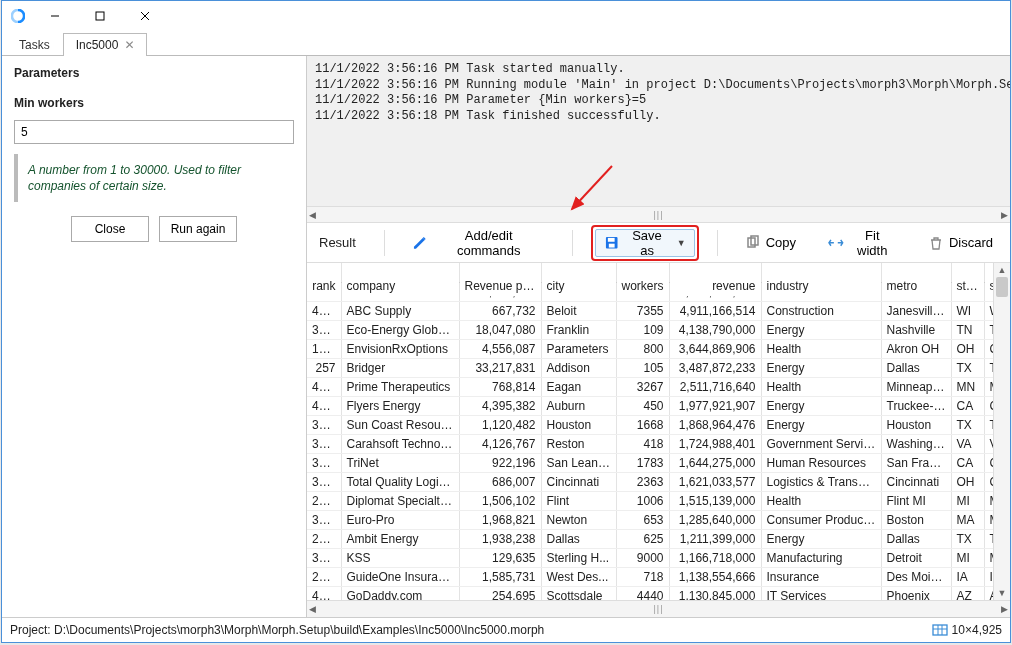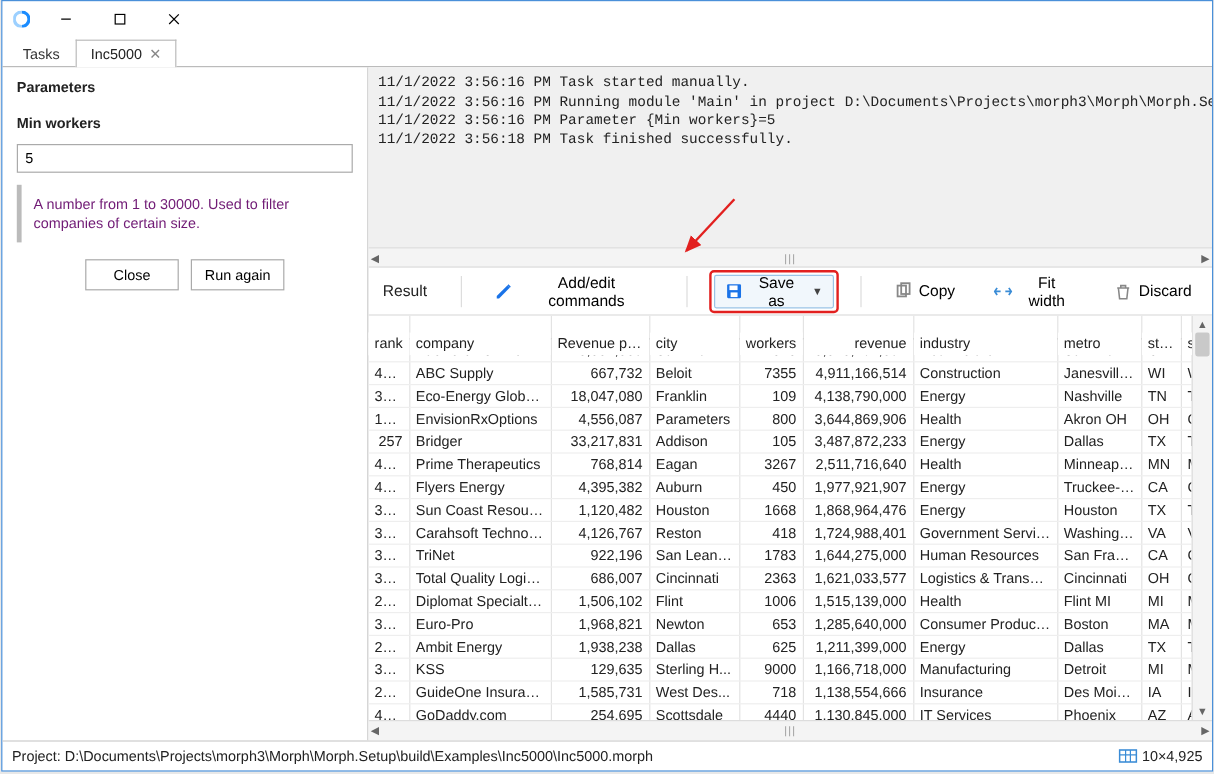--- a/index.html
+++ b/index.html
@@ -16,21 +16,21 @@
   .tab { padding: 4px 12px; border: 1px solid transparent; border-bottom: none; font-size: 12px; display:flex; align-items:center; gap:6px; position:relative; top:1px;}
   .tab.active { border-color: #bbb; background: #fff; }
   .tab.inactive { color: #333; }
   .tab-close { color:#888; font-size:12px; line-height:1; }
 
   .body { flex: 1; display: flex; overflow: hidden; border-bottom:1px solid #ccc;}
   .left-pane { width: 305px; border-right: 1px solid #ccc; padding: 10px 12px; display:flex; flex-direction:column; gap:10px;}
   .left-pane h3 { font-size: 12px; font-weight: 700; }
   .param-label { font-weight: 700; font-size: 12px; margin-top: 6px; }
   .param-input { width: 100%; height: 24px; border: 1px solid #aaa; padding: 2px 6px; font-size: 12px; }
-  .hint { border-left: 4px solid #bbb; padding: 8px 10px; font-size: 12px; color: #701a75; line-height: 1.35; }
+  .hint { border-left: 4px solid #bbb; padding: 8px 10px; font-size: 12px; color: #14532d; line-height: 1.35; font-style: italic; }
   .btn-row { display: flex; gap: 10px; justify-content: center; margin-top: 4px; }
   .btn { min-width: 78px; height: 26px; border: 1px solid #aaa; background: #fff; font-size: 12px; cursor: default; }
 
   .right-pane { flex: 1; display: flex; flex-direction: column; overflow:hidden; }
   .log { background: #f0f0f0; padding: 6px 8px; font-family: Consolas, "Courier New", monospace; font-size: 12px; line-height: 1.3; white-space: pre; color: #222; height: 150px; overflow:hidden; }
   .hscroll-strip { height: 17px; background: #f4f4f4; border-top: 1px solid #ddd; border-bottom: 1px solid #ddd; display:flex; align-items:center; justify-content:space-between; padding:0 2px; color:#777;}
   .grip { letter-spacing:1px; font-size:9px; color:#999; }
 
   .toolbar { height: 40px; display: flex; align-items: center; padding: 0 8px; gap: 14px; border-bottom: 1px solid #ddd; }
   .tool-label { font-size: 13px; padding: 0 10px 0 4px; }

